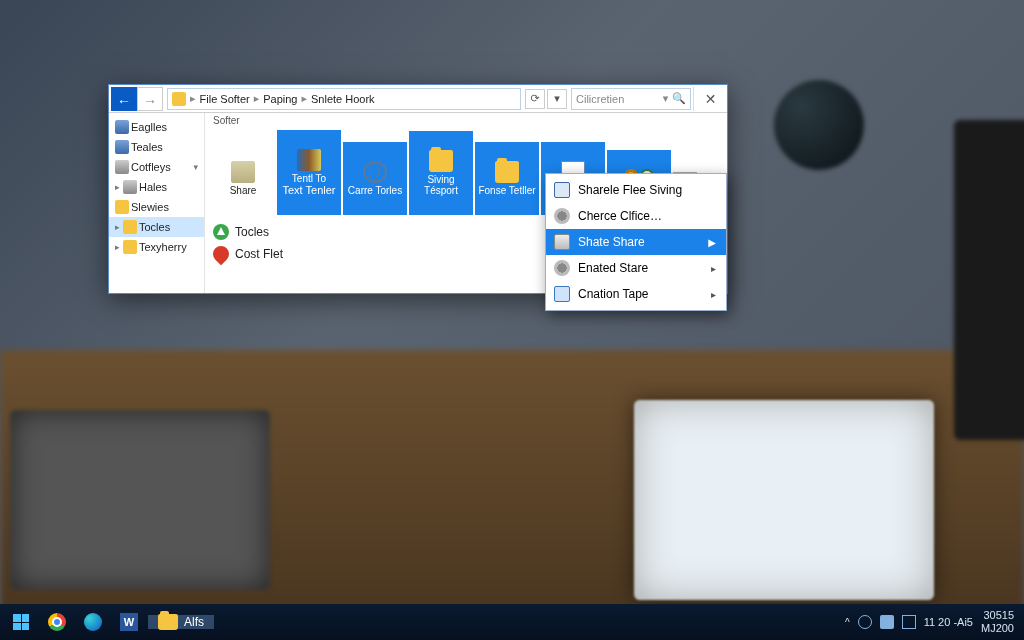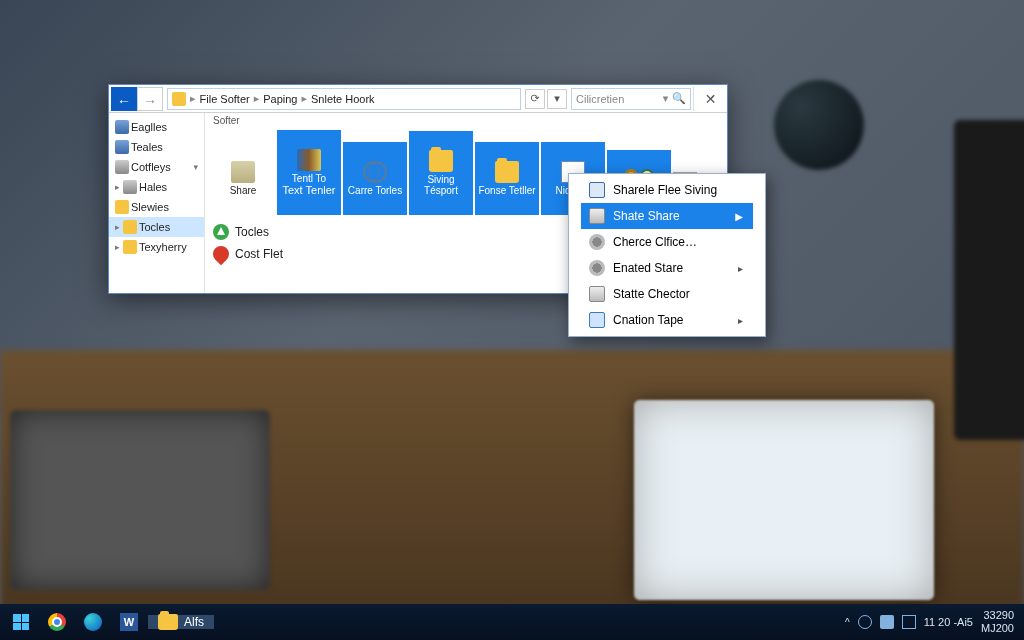--- a/index.html
+++ b/index.html
@@ -98,23 +98,23 @@
   .filelist { padding: 4px 8px; }
   .filelist .row { display:flex; align-items:center; gap:6px; padding:3px 0; font-size:12px; }
   .fico { width:16px; height:16px; display:inline-block; }
   .fico.doc { background:#fff; border:1px solid #888; }
   .fico.green { background:#3aa84a; border-radius:50%; position:relative;}
   .fico.green::after{content:"";position:absolute;left:4px;top:3px;width:8px;height:8px;background:#fff;clip-path:polygon(50% 0,100% 100%,0 100%);}
   .fico.pin { background:#d83a2a; border-radius:50% 50% 50% 0; transform:rotate(-45deg);}
 
   
   .ctxmenu {
-    position:absolute; left: 568px; top: 173px; width: 198px;
+    position:absolute; left: 545px; top: 173px; width: 182px;
     background:#fff; border:1px solid #9aaed0; box-shadow: 3px 5px 14px rgba(0,0,0,0.45);
-    font-size:12px; padding: 3px 12px;
+    font-size:12px; padding: 3px 0;
   }
   .ctx-item {
     display:flex; align-items:center; gap:8px; padding: 5px 10px 5px 8px;
     cursor:pointer;
   }
   .ctx-item.sel { background:#1a82e8; color:#fff; }
   .ctx-ico { width:16px; height:16px; display:inline-block; flex-shrink:0; }
   .ctx-ico.screen { border:1.5px solid #3a6aa8; border-radius:2px; background:#dce8f5;}
   .ctx-ico.gear2 { border-radius:50%; background:radial-gradient(circle,#888 40%,#bbb 42%); }
   .ctx-ico.drive { background:linear-gradient(#eee,#bbb); border:1px solid #888; border-radius:2px;}
@@ -272,37 +272,33 @@
       </div>
     </div>
   </div>
 </div>
 
 <div class="ctxmenu">
   <div class="ctx-item">
     <span class="ctx-ico screen"></span>
     <span>Sharele Flee Siving</span>
   </div>
+  <div class="ctx-item">
+    <span class="ctx-ico gear2"></span>
+    <span>Cherce Clfice…</span>
+  </div>
   <div class="ctx-item sel">
     <span class="ctx-ico drive"></span>
     <span>Shate Share</span>
     <span class="ctx-arrow">▶</span>
   </div>
   <div class="ctx-item">
     <span class="ctx-ico gear2"></span>
-    <span>Cherce Clfice…</span>
-  </div>
-  <div class="ctx-item">
-    <span class="ctx-ico gear2"></span>
     <span>Enated Stare</span>
     <span class="ctx-arrow">▸</span>
-  </div>
-  <div class="ctx-item">
-    <span class="ctx-ico drive"></span>
-    <span>Statte Chector</span>
   </div>
   <div class="ctx-item">
     <span class="ctx-ico mon"></span>
     <span>Cnation Tape</span>
     <span class="ctx-arrow">▸</span>
   </div>
 </div>
 
 <div class="taskbar">
   <div class="tb-btn">
@@ -327,17 +323,17 @@
     <span>Alfs</span>
   </div>
   <div class="tb-spacer"></div>
   <div class="tray">
     <span class="up">^</span>
     <span class="ico" style="border:1px solid #9cf;border-radius:50%"></span>
     <span class="ico" style="background:#9cf;border-radius:2px"></span>
     <span class="ico" style="border:1px solid #9cf"></span>
     <span>11 20 -Ai5</span>
     <div class="clock">
-      <div>33290</div>
+      <div>30515</div>
       <div>MJ200</div>
     </div>
   </div>
 </div>
 
 </body></html>

